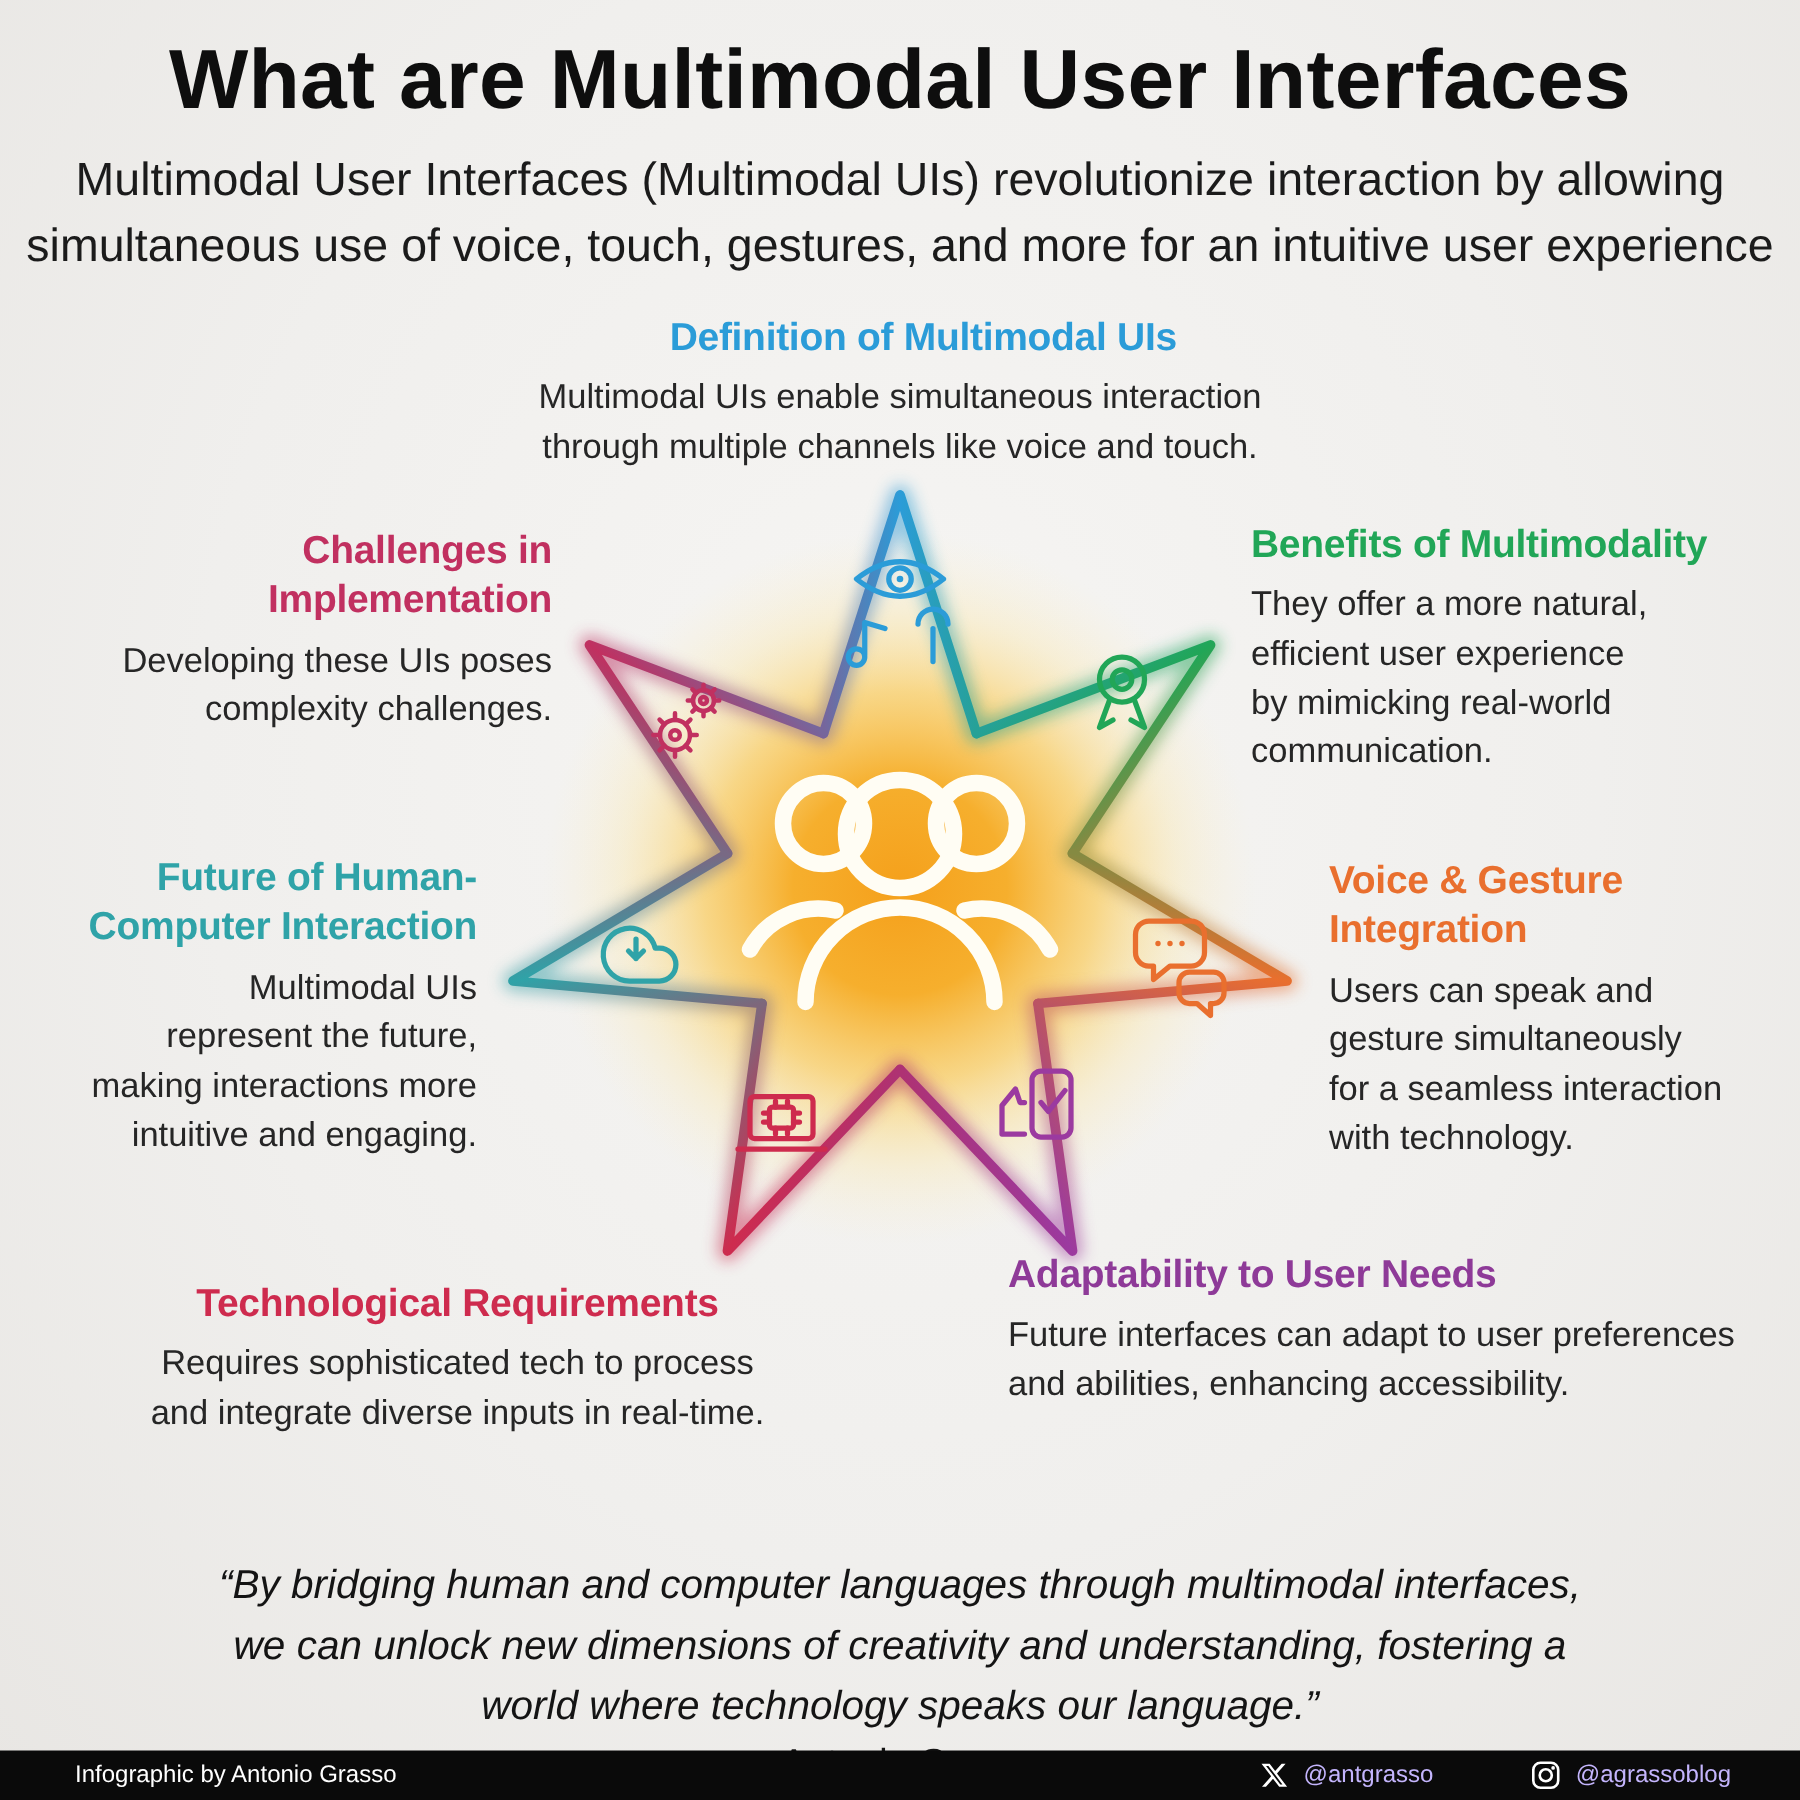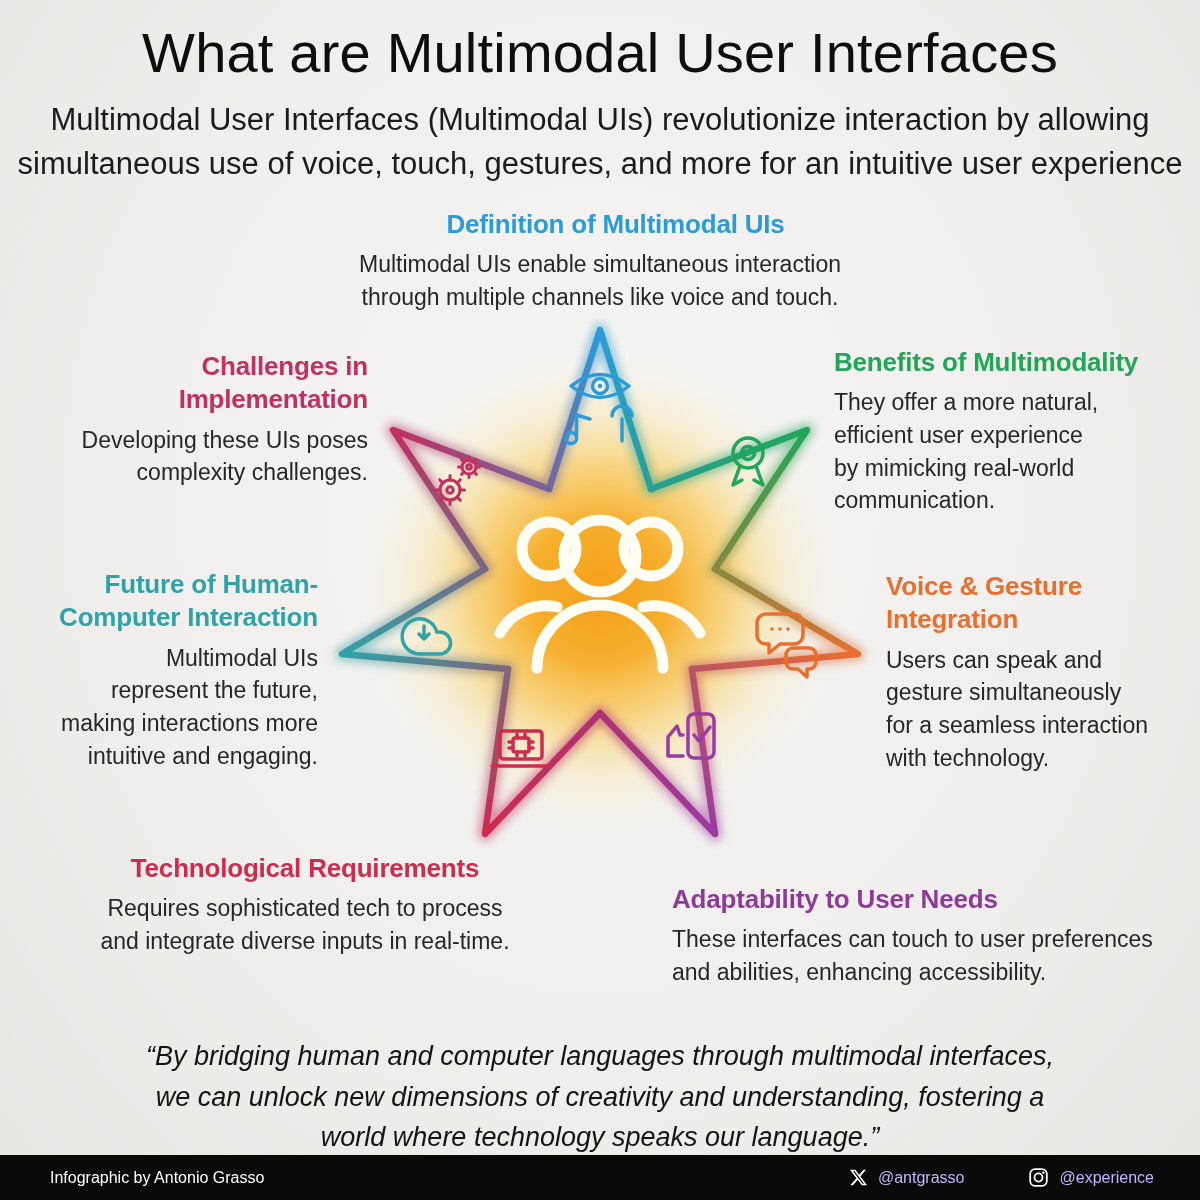--- a/index.html
+++ b/index.html
@@ -3,37 +3,37 @@
 <meta charset="utf-8">
 <style>
   * { box-sizing: border-box; margin: 0; padding: 0; }
   body { font-family: "Liberation Sans", sans-serif; background: #d8d8d8; }
   .canvas {
     position: relative; width: 1200px; height: 1200px; overflow: hidden;
     background: radial-gradient(ellipse at 50% 42%, #f6f5f3 0%, #f0efed 55%, #e8e6e3 100%);
   }
   .star-layer { position: absolute; left: 0; top: 0; width: 1200px; height: 1200px; z-index: 1; }
   .header { position: absolute; top: 20px; left: 0; width: 100%; text-align: center; z-index: 2; }
-  .title { font-size: 56px; font-weight: 400; color: #0e0e0e; letter-spacing: 0.2px; }
+  .title { font-size: 56px; font-weight: 700; color: #0e0e0e; letter-spacing: 0.2px; }
   .subtitle { margin-top: 13px; font-size: 31px; line-height: 1.42; color: #1b1b1b; white-space: pre-line; }
   .block { position: absolute; z-index: 2; }
   .block h2 { font-size: 26px; font-weight: 700; line-height: 1.28; white-space: pre-line; margin-bottom: 7px; letter-spacing: -0.2px; }
   .block p  { font-size: 23px; line-height: 1.42; color: #262626; white-space: pre-line; }
   #def        { top: 208px; left: 0; width: 100%; text-align: center; }
   #benefits   { top: 346px; left: 834px; width: 366px; text-align: left; }
   #challenges { top: 350px; left: 0; width: 368px; text-align: right; }
   #voice      { top: 570px; left: 886px; width: 302px; text-align: left; }
   #future     { top: 568px; left: 0; width: 318px; text-align: right; }
   #tech       { top: 852px; left: 50px; width: 510px; text-align: center; }
-  #adapt      { top: 883px; left: 672px; width: 510px; text-align: left; }
+  #adapt      { top: 833px; left: 672px; width: 510px; text-align: left; }
   .quote { position: absolute; top: 1000px; left: 0; width: 100%; text-align: center; z-index: 2; }
   .quote .q { font-size: 27px; font-style: italic; font-weight: 500; line-height: 1.5; color: #141414; white-space: pre-line; margin-top: 36px; }
   .quote .a { margin-top: 3px; font-size: 25px; color: #141414; }
   .footer {
-    position: absolute; bottom: 0; left: 0; width: 100%; height: 45px; background: #0a0a0a;
+    position: absolute; bottom: 0; left: 0; width: 100%; height: 33px; background: #0a0a0a;
     display: flex; align-items: center; justify-content: space-between; padding: 0 46px 0 50px; z-index: 3;
   }
   .footer .credit { color: #ffffff; font-size: 16px; }
   .social { display: flex; align-items: center; gap: 64px; }
   .handle { display: flex; align-items: center; gap: 10px; color: #c4b5fd; font-size: 16px; }
   .handle svg { display: block; }
 </style>
 </head>
 <body>
 
@@ -218,21 +218,21 @@
   </section>
 
   <section class="block" id="tech">
     <h2 style="color: rgb(206, 43, 78);">Technological Requirements</h2>
     <p>Requires sophisticated tech to process
 and integrate diverse inputs in real-time.</p>
   </section>
 
   <section class="block" id="adapt">
     <h2 style="color: rgb(142, 58, 152);">Adaptability to User Needs</h2>
-    <p>These interfaces can touch to user preferences
+    <p>Future interfaces can adapt to user preferences
 and abilities, enhancing accessibility.</p>
   </section>
 
   <div class="quote">
     <p class="q">“By bridging human and computer languages through multimodal interfaces,
 we can unlock new dimensions of creativity and understanding, fostering a
 world where technology speaks our language.”</p>
     <p class="a">- Antonio Grasso</p>
   </div>
 
@@ -244,18 +244,18 @@
           <path fill="#ffffff" d="M18.244 2.25h3.308l-7.227 8.26 8.502 11.24H16.17l-5.214-6.817L4.99 21.75H1.68l7.73-8.835L1.254 2.25H8.08l4.713 6.231L18.244 2.25zm-1.161 17.52h1.833L7.084 4.126H5.117l11.966 15.644z"></path>
         </svg>
         <span>@antgrasso</span>
       </span>
       <span class="handle">
         <svg width="21" height="21" viewBox="0 0 24 24">
           <rect x="2.5" y="2.5" width="19" height="19" rx="5.5" fill="none" stroke="#ffffff" stroke-width="2"></rect>
           <circle cx="12" cy="12" r="4.6" fill="none" stroke="#ffffff" stroke-width="2"></circle>
           <circle cx="17.6" cy="6.4" r="1.4" fill="#ffffff"></circle>
         </svg>
-        <span>@experience</span>
+        <span>@agrassoblog</span>
       </span>
     </div>
   </div>
 
 </div>
 
 </body></html>

